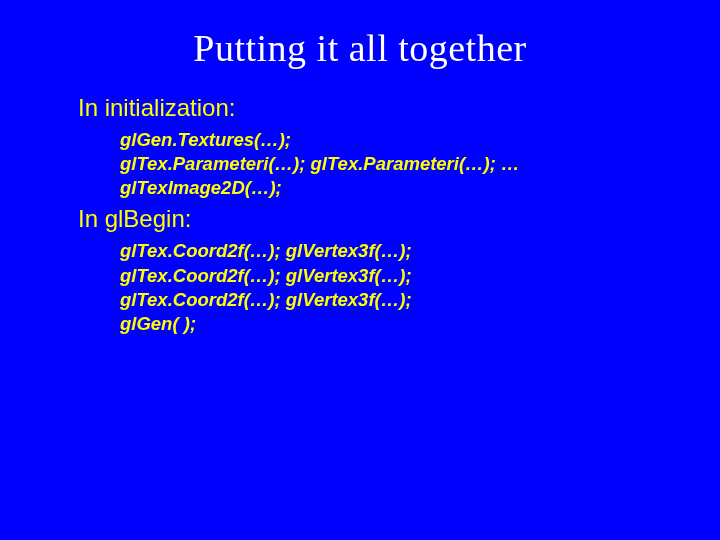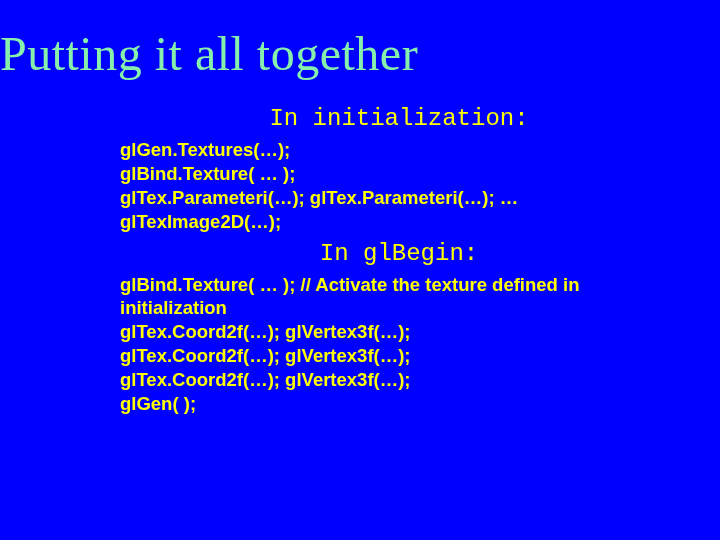--- a/index.html
+++ b/index.html
@@ -3,64 +3,62 @@
 <meta charset="utf-8">
 <style>
   * { margin: 0; padding: 0; box-sizing: border-box; }
   html, body { width: 720px; height: 540px; overflow: hidden; }
   body {
     background: #0000ff;
     font-family: Arial, Helvetica, sans-serif;
     position: relative;
   }
   .title {
-    color: #86efac;
-    font-size: 48px;
+    color: #ffffff;
+    font-size: 38px;
     font-weight: normal;
-    text-align: left;
+    text-align: center;
     padding-top: 26px;
     padding-bottom: 18px;
     font-family: "Times New Roman", Times, serif;
     letter-spacing: 0.5px;
   }
   .section {
     color: #ffff00;
     font-size: 24px;
-    font-family: Liberation Mono, monospace;
+    font-family: Liberation Sans, sans-serif;
     padding-left: 78px;
     margin-top: 6px;
     margin-bottom: 6px;
-    text-align: center;
   }
   .codeblock {
     padding-left: 120px;
     padding-right: 30px;
   }
   .codeline {
     color: #ffff00;
     font-size: 18.5px;
     font-weight: bold;
+    font-style: italic;
     font-family: Arial, Helvetica, sans-serif;
     line-height: 1.25;
     margin-bottom: 1px;
   }
 </style>
 </head>
 <body>
 
 <div class="title">Putting it all together</div>
 
 <div class="section">In initialization:</div>
 <div class="codeblock">
   <div class="codeline">glGen.Textures(…);</div>
-  <div class="codeline">glBind.Texture( … );</div>
   <div class="codeline">glTex.Parameteri(…); glTex.Parameteri(…); …</div>
   <div class="codeline">glTexImage2D(…);</div>
 </div>
 
 <div class="section">In glBegin:</div>
 <div class="codeblock">
-  <div class="codeline">glBind.Texture( … );  // Activate the texture defined in initialization</div>
   <div class="codeline"> glTex.Coord2f(…); glVertex3f(…);</div>
   <div class="codeline">glTex.Coord2f(…); glVertex3f(…);</div>
   <div class="codeline">glTex.Coord2f(…); glVertex3f(…);</div>
   <div class="codeline">glGen( );</div>
 </div>
 
 </body></html>

